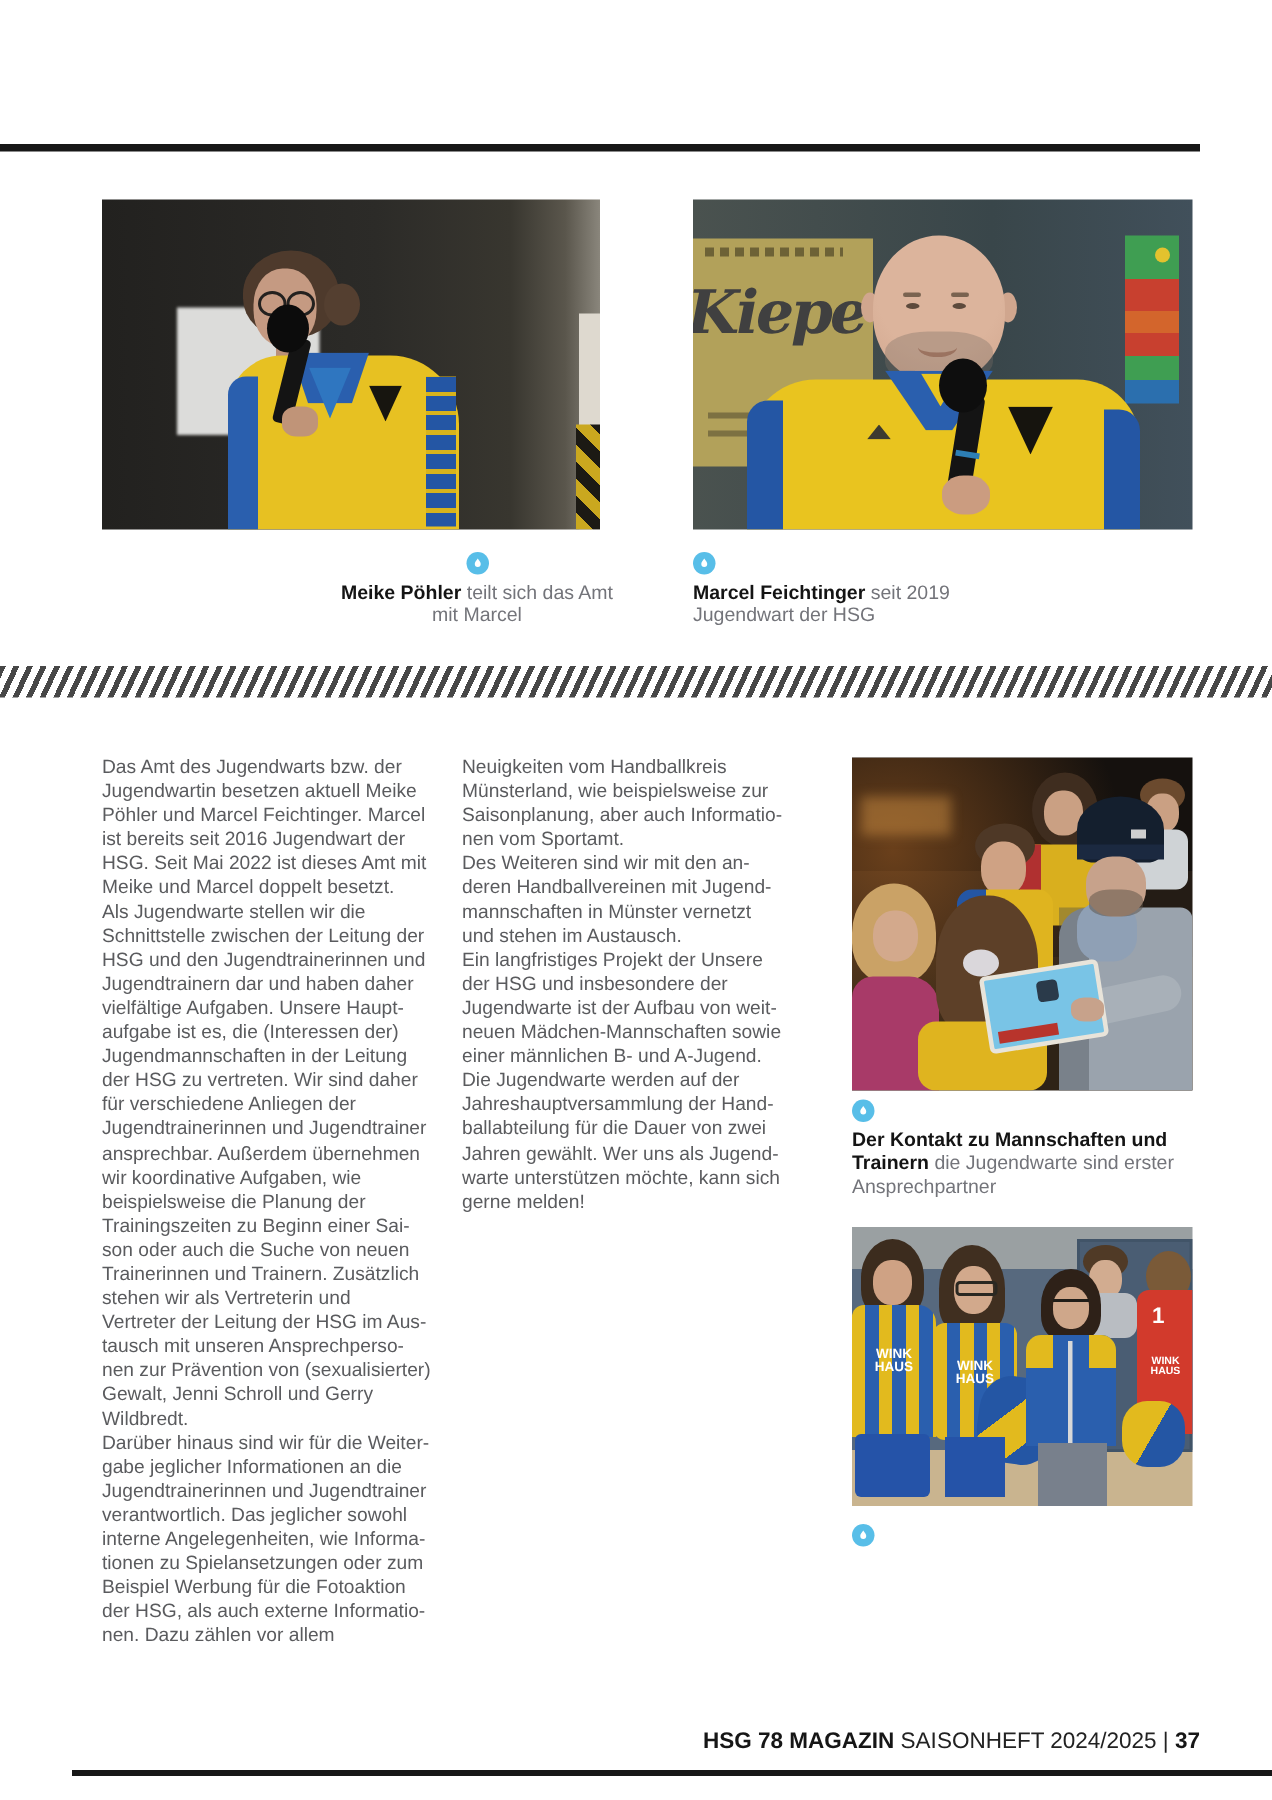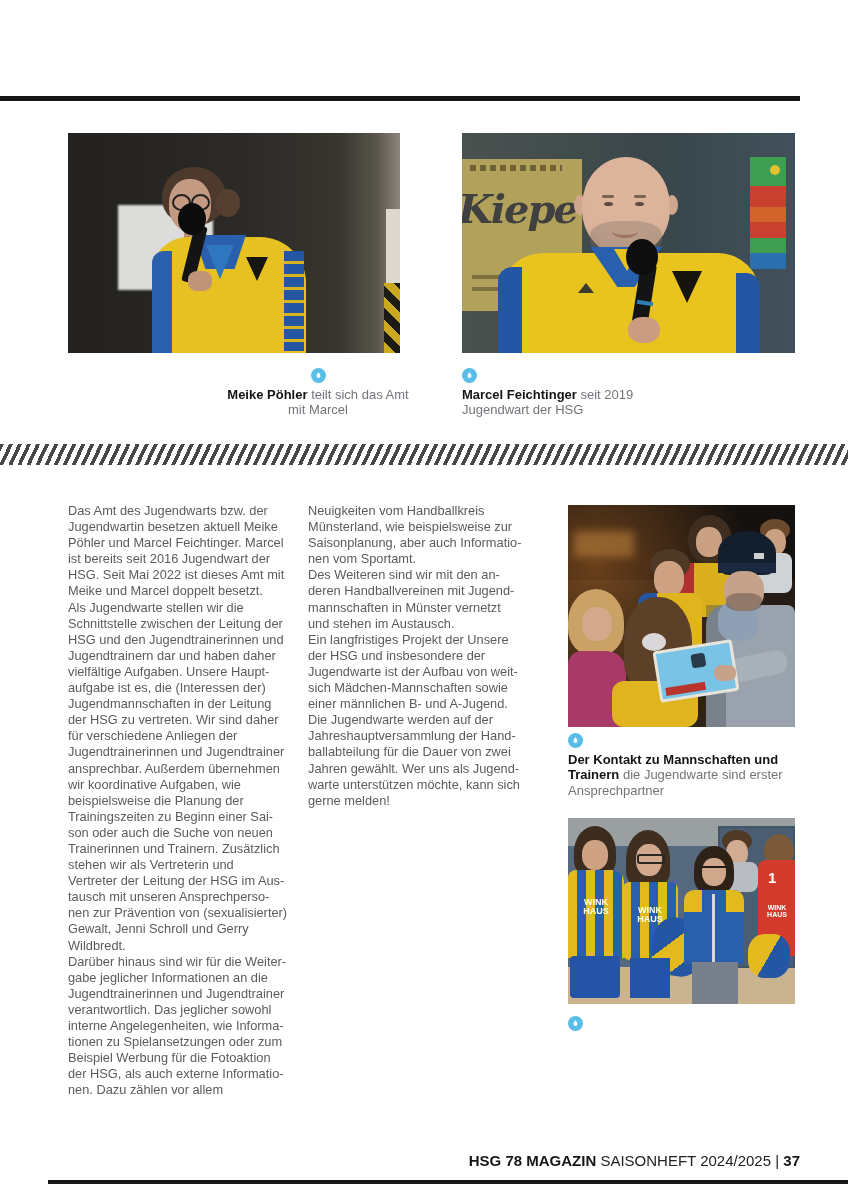--- a/index.html
+++ b/index.html
@@ -153,21 +153,21 @@
       <div class="tline">Münsterland, wie beispielsweise zur</div>
       <div class="tline">Saisonplanung, aber auch Informatio-</div>
       <div class="tline">nen vom Sportamt.</div>
       <div class="tline">Des Weiteren sind wir mit den an-</div>
       <div class="tline">deren Handballvereinen mit Jugend-</div>
       <div class="tline">mannschaften in Münster vernetzt</div>
       <div class="tline">und stehen im Austausch.</div>
       <div class="tline">Ein langfristiges Projekt der Unsere</div>
       <div class="tline">der HSG und insbesondere der</div>
       <div class="tline">Jugendwarte ist der Aufbau von weit-</div>
-      <div class="tline">sich Mädchen-Mannschaften sowie</div>
+      <div class="tline">neuen Mädchen-Mannschaften sowie</div>
       <div class="tline">einer männlichen B- und A-Jugend.</div>
       <div class="tline">Die Jugendwarte werden auf der</div>
       <div class="tline">Jahreshauptversammlung der Hand-</div>
       <div class="tline">ballabteilung für die Dauer von zwei</div>
       <div class="tline">Jahren gewählt. Wer uns als Jugend-</div>
       <div class="tline">warte unterstützen möchte, kann sich</div>
       <div class="tline">gerne melden!</div>
     </div>
 
   <div class="photo" style="left:568px;top:505px;width:227px;height:222px;

